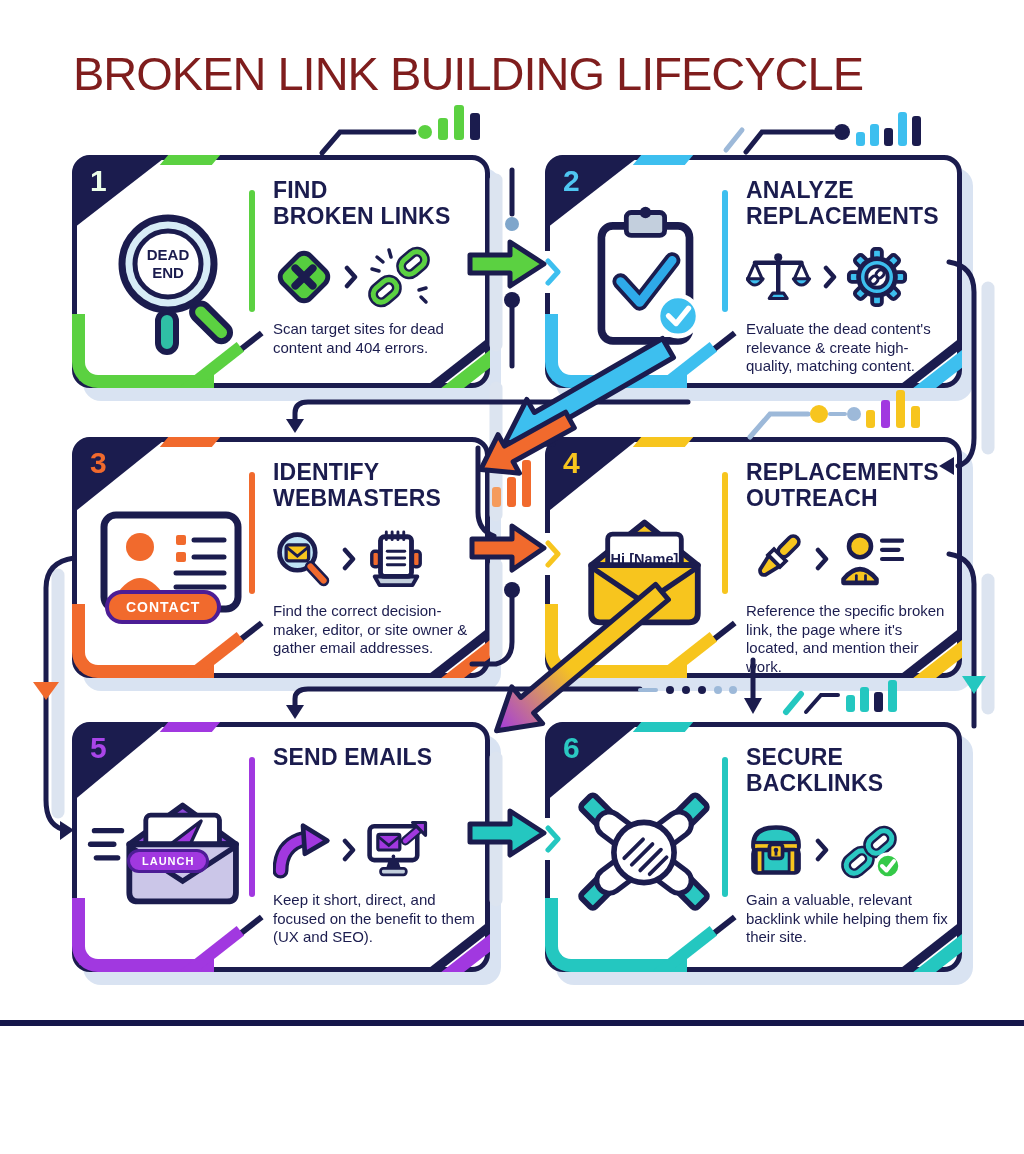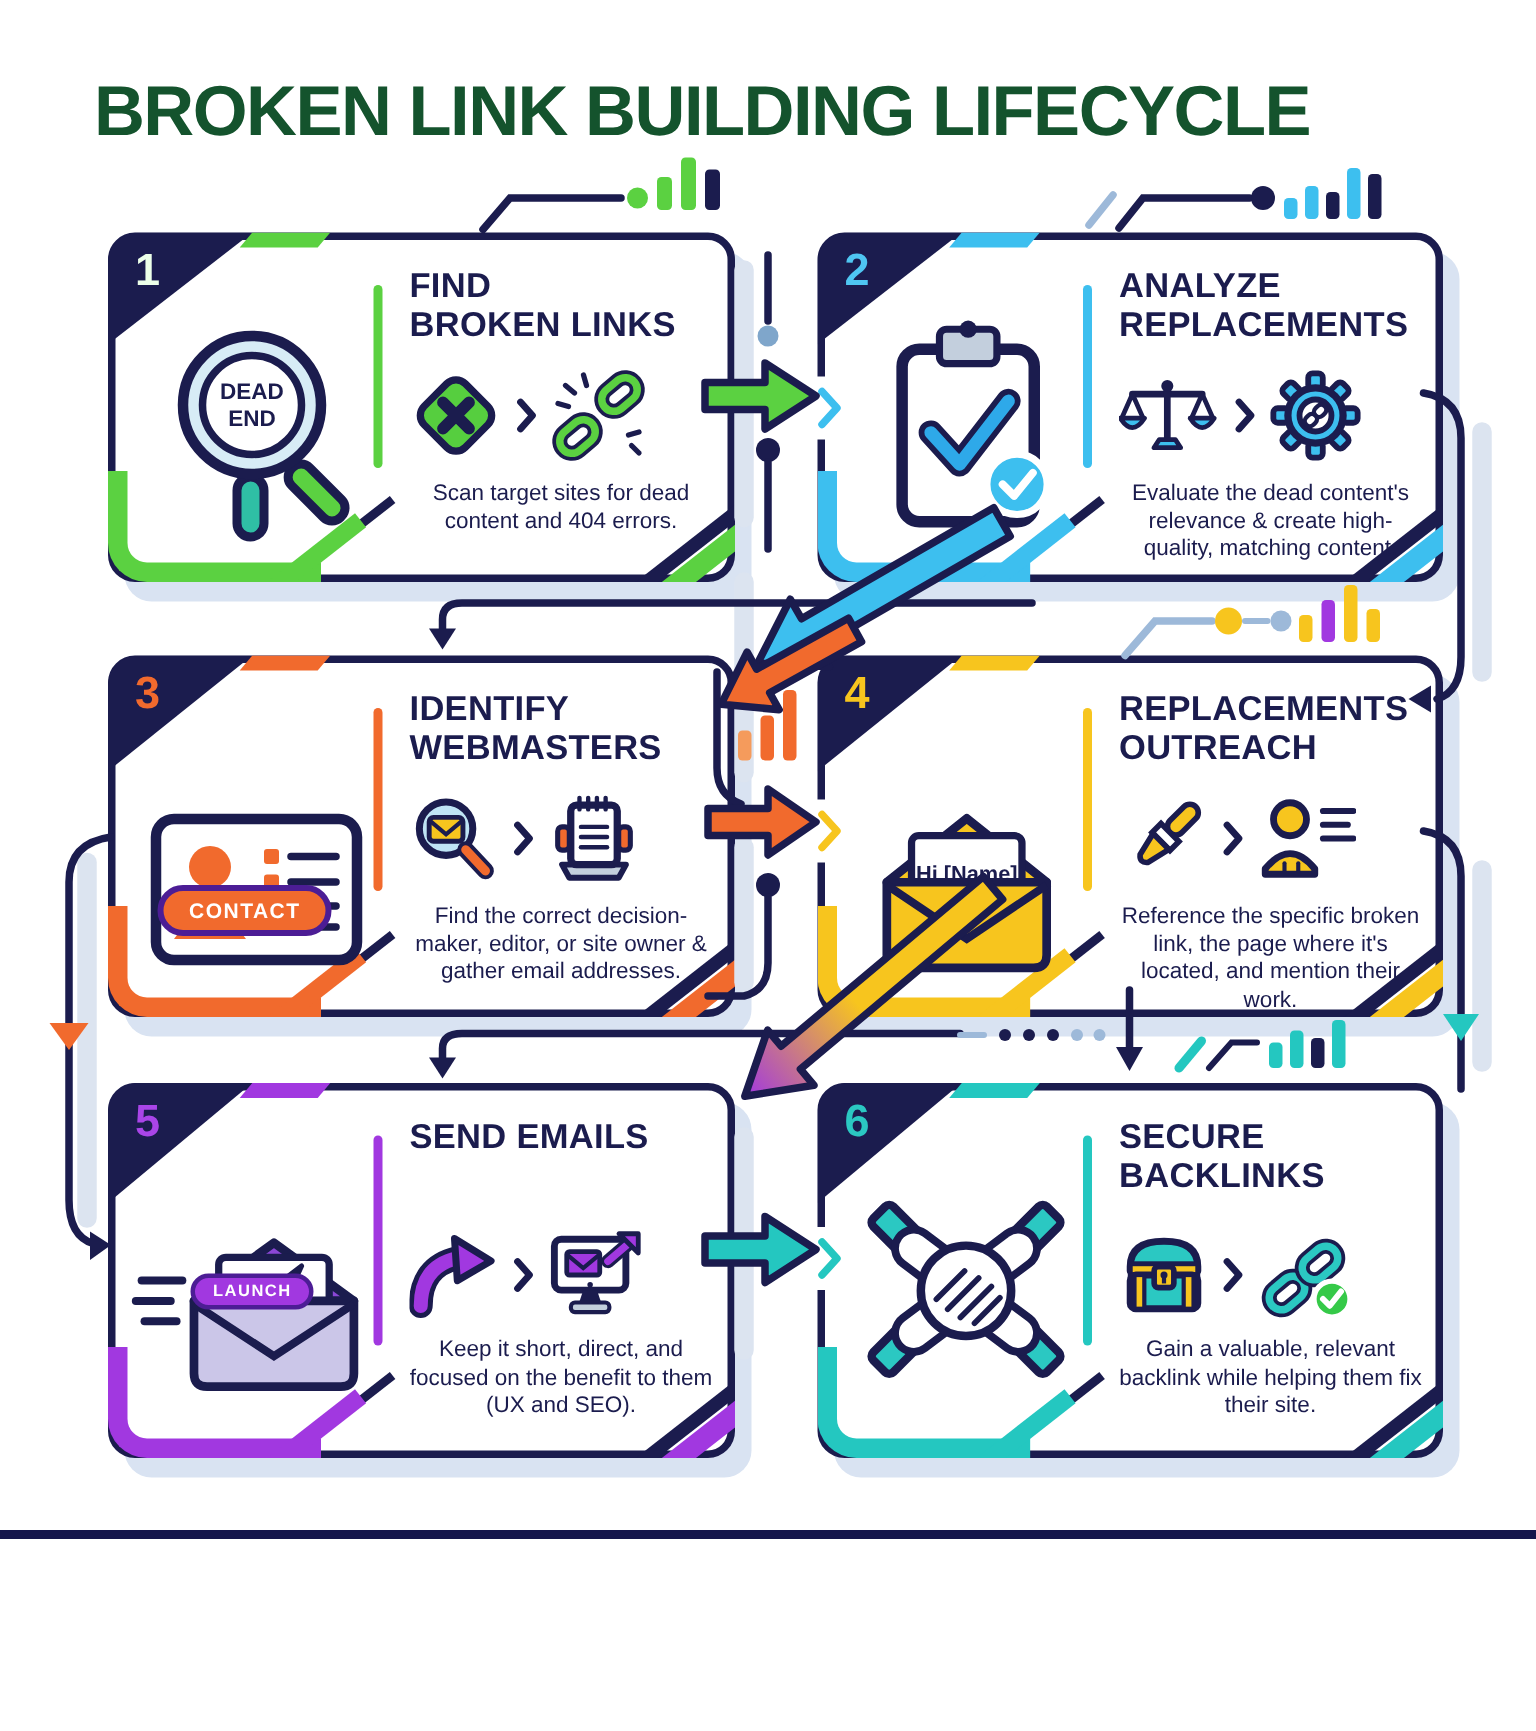--- a/index.html
+++ b/index.html
@@ -2,21 +2,21 @@
 <html><head>
 <meta charset="utf-8">
 <style>
   html,body { margin:0; padding:0; background:#fff; }
   #canvas {
     position:relative; width:1024px; height:1154px; background:#ffffff;
     font-family:"Liberation Sans", sans-serif; overflow:hidden;
   }
   .page-title {
     position:absolute; top:46px; left:0; width:936px; text-align:center;
-    font-size:47px; font-weight:700; letter-spacing:-1px; color:#14532d;
+    font-size:47px; font-weight:400; letter-spacing:-1px; color:#7f1d1d;
   }
   .card {
     position:absolute; background:#fff; border:5px solid #1B1C4E; border-radius:18px;
     box-shadow:11px 13px 0 #D9E3F2; z-index:2;
   }
   .clip { position:absolute; inset:-5px; border-radius:20px; overflow:hidden; }
   .corner { position:absolute; top:0; left:0; width:100%; height:100%;
     clip-path:polygon(0 0, 23% 0, 0 32%); background:#1B1C4E; }
   .num { position:absolute; top:4px; left:13px; font-size:30px; font-weight:800;
     color:var(--num-color,#fff); z-index:3; }
@@ -29,28 +29,28 @@
     background:#1B1C4E; transform:rotate(-38deg); }
   .br-accent { position:absolute; bottom:-2px; right:-30px; width:122px; height:14px;
     background:var(--accent); transform:rotate(-38deg); }
   .mid-navy { position:absolute; bottom:28px; left:120px; width:78px; height:6px;
     background:#1B1C4E; transform:rotate(-38deg); }
   .mid-accent { position:absolute; bottom:13px; left:104px; width:72px; height:12px;
     background:var(--accent); transform:rotate(-38deg); }
   .divider { position:absolute; left:172px; top:30px; width:6px; height:122px;
     border-radius:3px; background:var(--accent); z-index:3; }
   .hero { position:absolute; left:12px; top:34px; width:164px; height:172px;
-    display:flex; align-items:flex-end; justify-content:center; z-index:3; }
+    display:flex; align-items:center; justify-content:center; z-index:3; }
   .card-title { position:absolute; left:196px; top:18px; width:208px; font-size:23px;
     line-height:1.12; font-weight:800; color:#1B1C4E; white-space:pre-line;
     letter-spacing:.2px; z-index:3; }
   .minis { position:absolute; left:196px; top:78px; width:205px; height:78px;
     display:flex; align-items:center; gap:9px; z-index:3; }
   .desc { position:absolute; left:196px; top:160px; width:202px; font-size:15px;
-    line-height:1.24; color:#1B1C4E; font-weight:500; z-index:3;text-align:center; }
+    line-height:1.24; color:#1B1C4E; font-weight:500; z-index:3; }
   .pill { position:absolute; background:var(--accent); color:#fff;
     border:4px solid #4c1d95; border-radius:999px; font-weight:800;
     letter-spacing:1px; z-index:4; text-align:center; }
   .pill-contact { left:28px; top:148px; font-size:14px; padding:5px 17px; }
   .pill-launch  { left:50px; top:122px; font-size:11px; padding:3px 12px; border-width:3.5px; }
   .edge-chev { position:absolute; left:-10px; top:91px; width:25px; height:42px;
     background:#fff; display:flex; align-items:center; justify-content:center;
     z-index:5; color:var(--accent); }
   .lens-t, .letter-t { font-family:"Liberation Sans",sans-serif; font-weight:800;
     fill:#1B1C4E; text-anchor:middle; }

